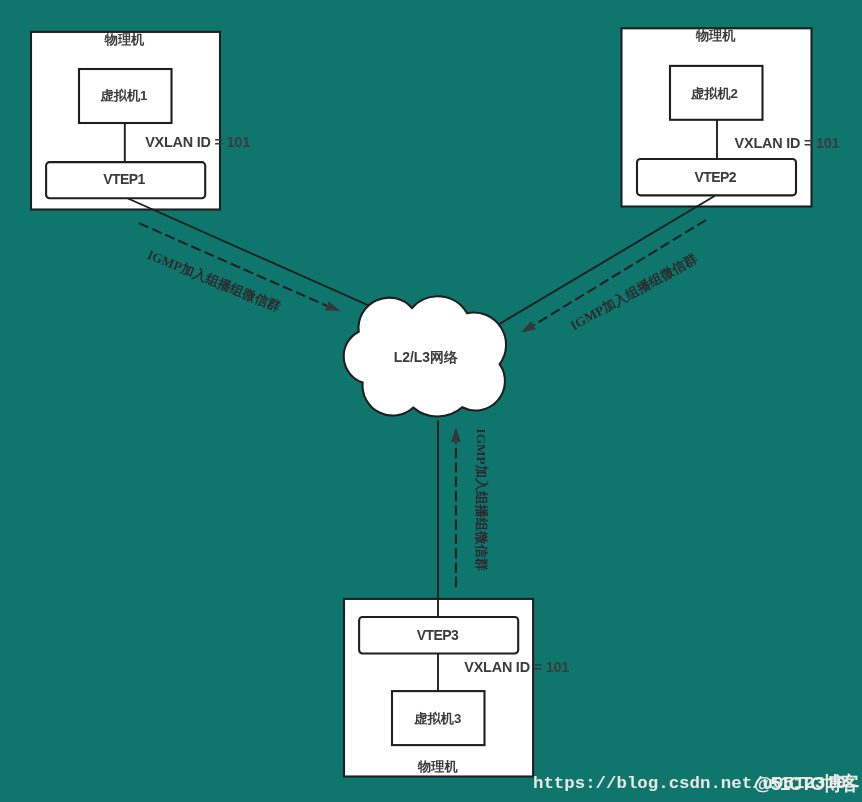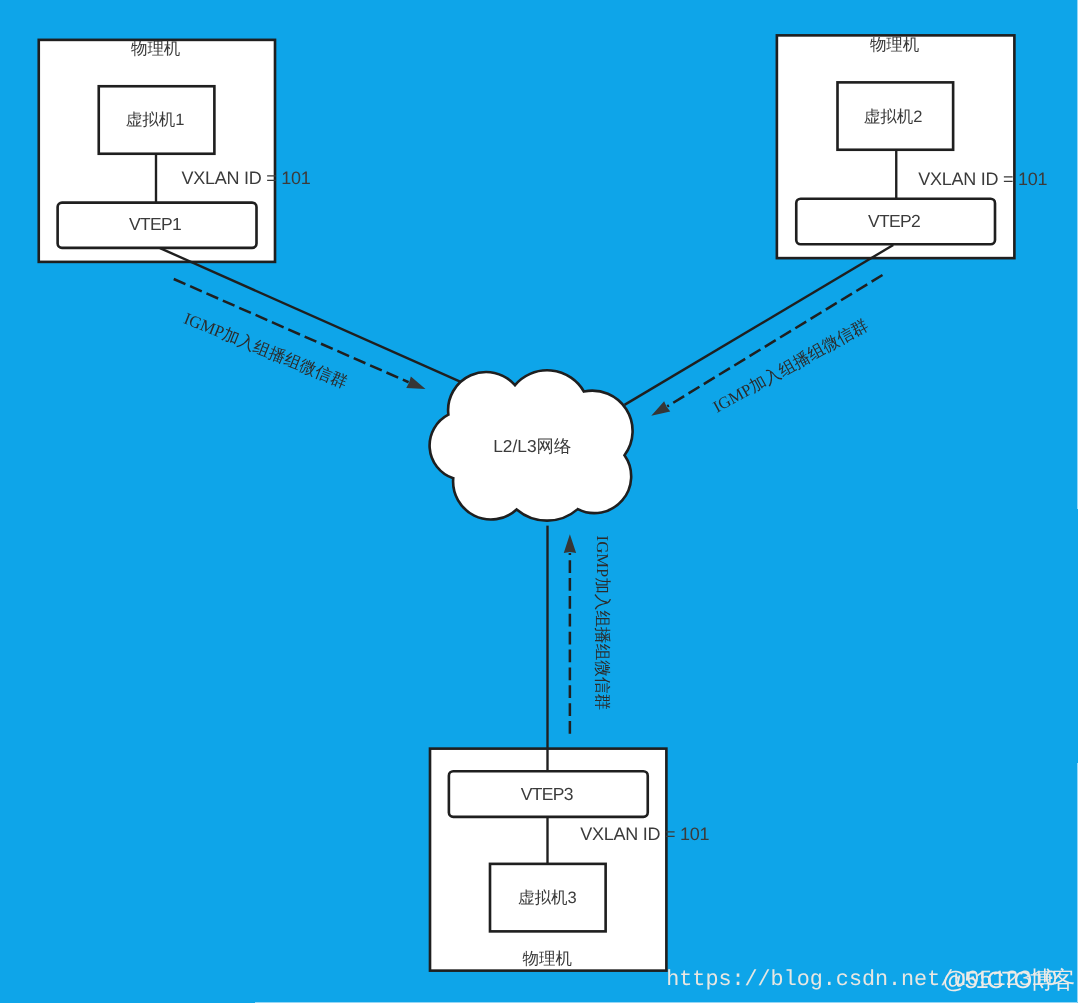--- a/index.html
+++ b/index.html
@@ -1,19 +1,19 @@
 <!DOCTYPE html>
 <html><head>
 <meta charset="utf-8">
 <title>VXLAN IGMP Diagram</title>
 <style>
   html,body{margin:0;padding:0;background:#ffffff;}
   body{width:862px;height:802px;overflow:hidden;
        font-family:"Liberation Sans",sans-serif;}
-  #canvas{position:relative;width:862px;height:802px;background:#0ea5e9;}
+  #canvas{position:relative;width:862px;height:802px;background:#0f766e;font-weight:bold;}
   svg#scene{position:absolute;left:0;top:0;}
   text{filter:opacity(0.999);}
   .shape{fill:#ffffff;stroke:#1f1f1f;stroke-width:2.1;}
   .rnd{fill:#ffffff;stroke:#1f1f1f;stroke-width:2.1;}
   .conn{fill:none;stroke:#1f1f1f;stroke-width:1.9;stroke-linecap:butt;}
   .dash{fill:none;stroke:#1f1f1f;stroke-width:2;stroke-dasharray:10.2 4.1;}
   .arrowfill{fill:#363636;stroke:none;}
   .lbl{font-family:"Liberation Sans",sans-serif;font-size:14.0px;letter-spacing:-0.55px;fill:#3b3b3b;}
   .lbl-cn{font-family:"Liberation Sans",sans-serif;font-size:13.2px;fill:#3b3b3b;}
   .lbl-sm{font-family:"Liberation Sans",sans-serif;font-size:14.4px;letter-spacing:-0.2px;fill:#3b3b3b;}

